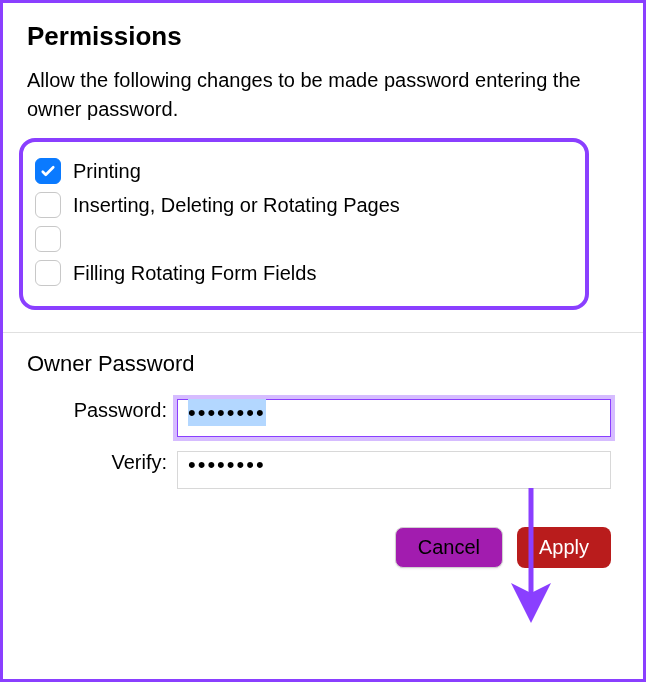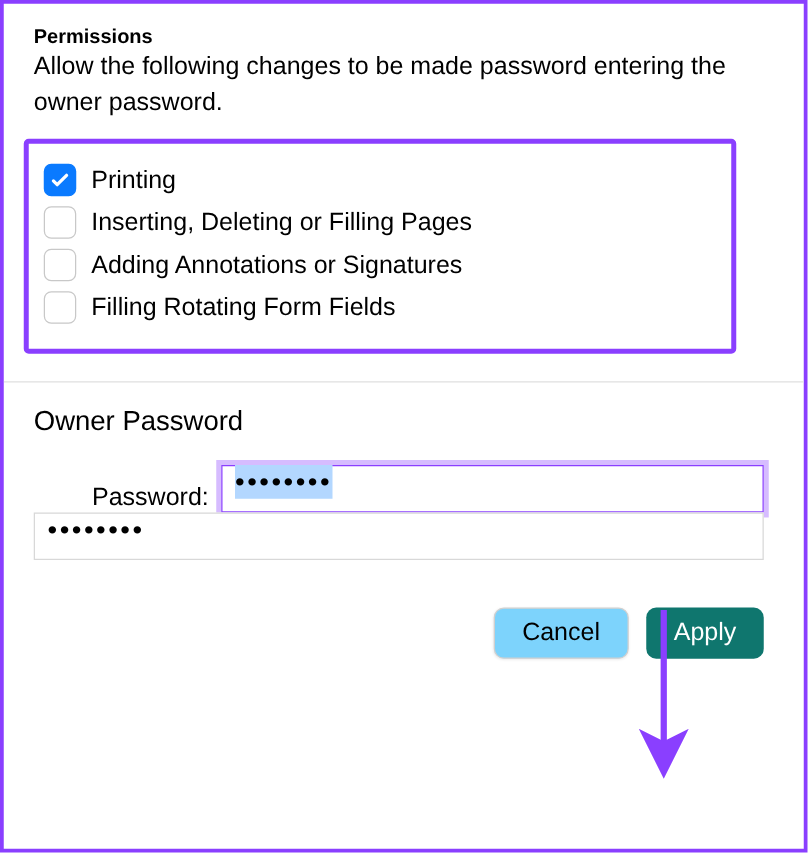--- a/index.html
+++ b/index.html
@@ -10,34 +10,34 @@
     body {
       font-family: -apple-system, BlinkMacSystemFont, "Helvetica Neue", sans-serif;
       width: 646px;
       height: 682px;
       background: #fff;
       border: 3px solid #8a3fff;
       padding: 18px 24px 18px 24px;
       position: relative;
     }
     .section-title {
-      font-size: 16px;
+      font-size: 26px;
       font-weight: 700;
       color: #000;
-      margin-bottom: 0;
+      margin-bottom: 14px;
     }
     .description {
       font-size: 20px;
       color: #000;
       line-height: 1.45;
       margin-bottom: 14px;
     }
     .perm-box {
       border: 4px solid #8a3fff;
-      border-radius: 4px;
+      border-radius: 16px;
       padding: 8px 28px 12px 12px;
       margin-left: -8px;
       margin-right: 30px;
     }
     .check-row {
       display: flex;
       align-items: center;
       gap: 12px;
       margin: 8px 0;
     }
@@ -73,22 +73,22 @@
       border-top: 1px solid #e0e0e0;
       margin: 22px -24px 18px -24px;
     }
     .owner-title {
       font-size: 22px;
       font-weight: 400;
       margin-bottom: 22px;
     }
     .field-row {
       display: flex;
-      align-items: flex-end;
-      margin-bottom: 0;
+      align-items: flex-start;
+      margin-bottom: 14px;
     }
     .field-label {
       width: 150px;
       text-align: right;
       font-size: 20px;
       color: #000;
       padding-right: 10px;
     }
     .text-input {
       flex: 1;
@@ -122,28 +122,28 @@
     }
     .btn {
       font-size: 20px;
       padding: 8px 22px;
       border-radius: 8px;
       border: none;
       cursor: pointer;
       font-family: inherit;
     }
     .btn-cancel {
-      background: #7dd3fc;
+      background: #a21caf;
       color: #000;
       border: 1px solid #d0d0d0;
       box-shadow: 0 1px 2px rgba(0,0,0,0.08);
       text-align: right;
     }
     .btn-apply {
-      background: #0f766e;
+      background: #b91c1c;
       color: #fff;
       font-weight: 500;
     }
     .arrow-annotation {
       position: absolute;
       right: 82px;
       top: 480px;
       pointer-events: none;
     }
   </style>
@@ -159,46 +159,46 @@
       <svg viewBox="0 0 24 24">
           <path fill="none" stroke="#fff" stroke-width="3.5" stroke-linecap="round" stroke-linejoin="round" d="M5 13l4 4L19 7"></path>
         </svg>
     </span>
     <span class="check-label">Printing</span>
   </div>
   <div class="check-row">
     <span class="checkbox">
       
     </span>
-    <span class="check-label">Inserting, Deleting or Filling Pages</span>
+    <span class="check-label">Inserting, Deleting or Rotating Pages</span>
   </div>
   <div class="check-row">
     <span class="checkbox">
       
     </span>
-    <span class="check-label">Adding Annotations or Signatures</span>
   </div>
   <div class="check-row">
     <span class="checkbox">
       
     </span>
     <span class="check-label">Filling Rotating Form Fields</span>
   </div>
 </div>
 
 <hr class="divider">
 
 <div class="owner-title">Owner Password</div>
 
 <div class="field-row">
   <div class="field-label">Password:</div>
   <div class="text-input focused"><span class="selected-wrap">••••••••</span></div>
 </div>
 
 <div class="field-row">
+  <div class="field-label">Verify:</div>
   <div class="text-input">••••••••</div>
 </div>
 
 <div class="button-row">
   <button class="btn btn-cancel">Cancel</button>
   <button class="btn btn-apply">Apply</button>
 </div>
 
 <svg class="arrow-annotation" width="50" height="150">
   <defs>

